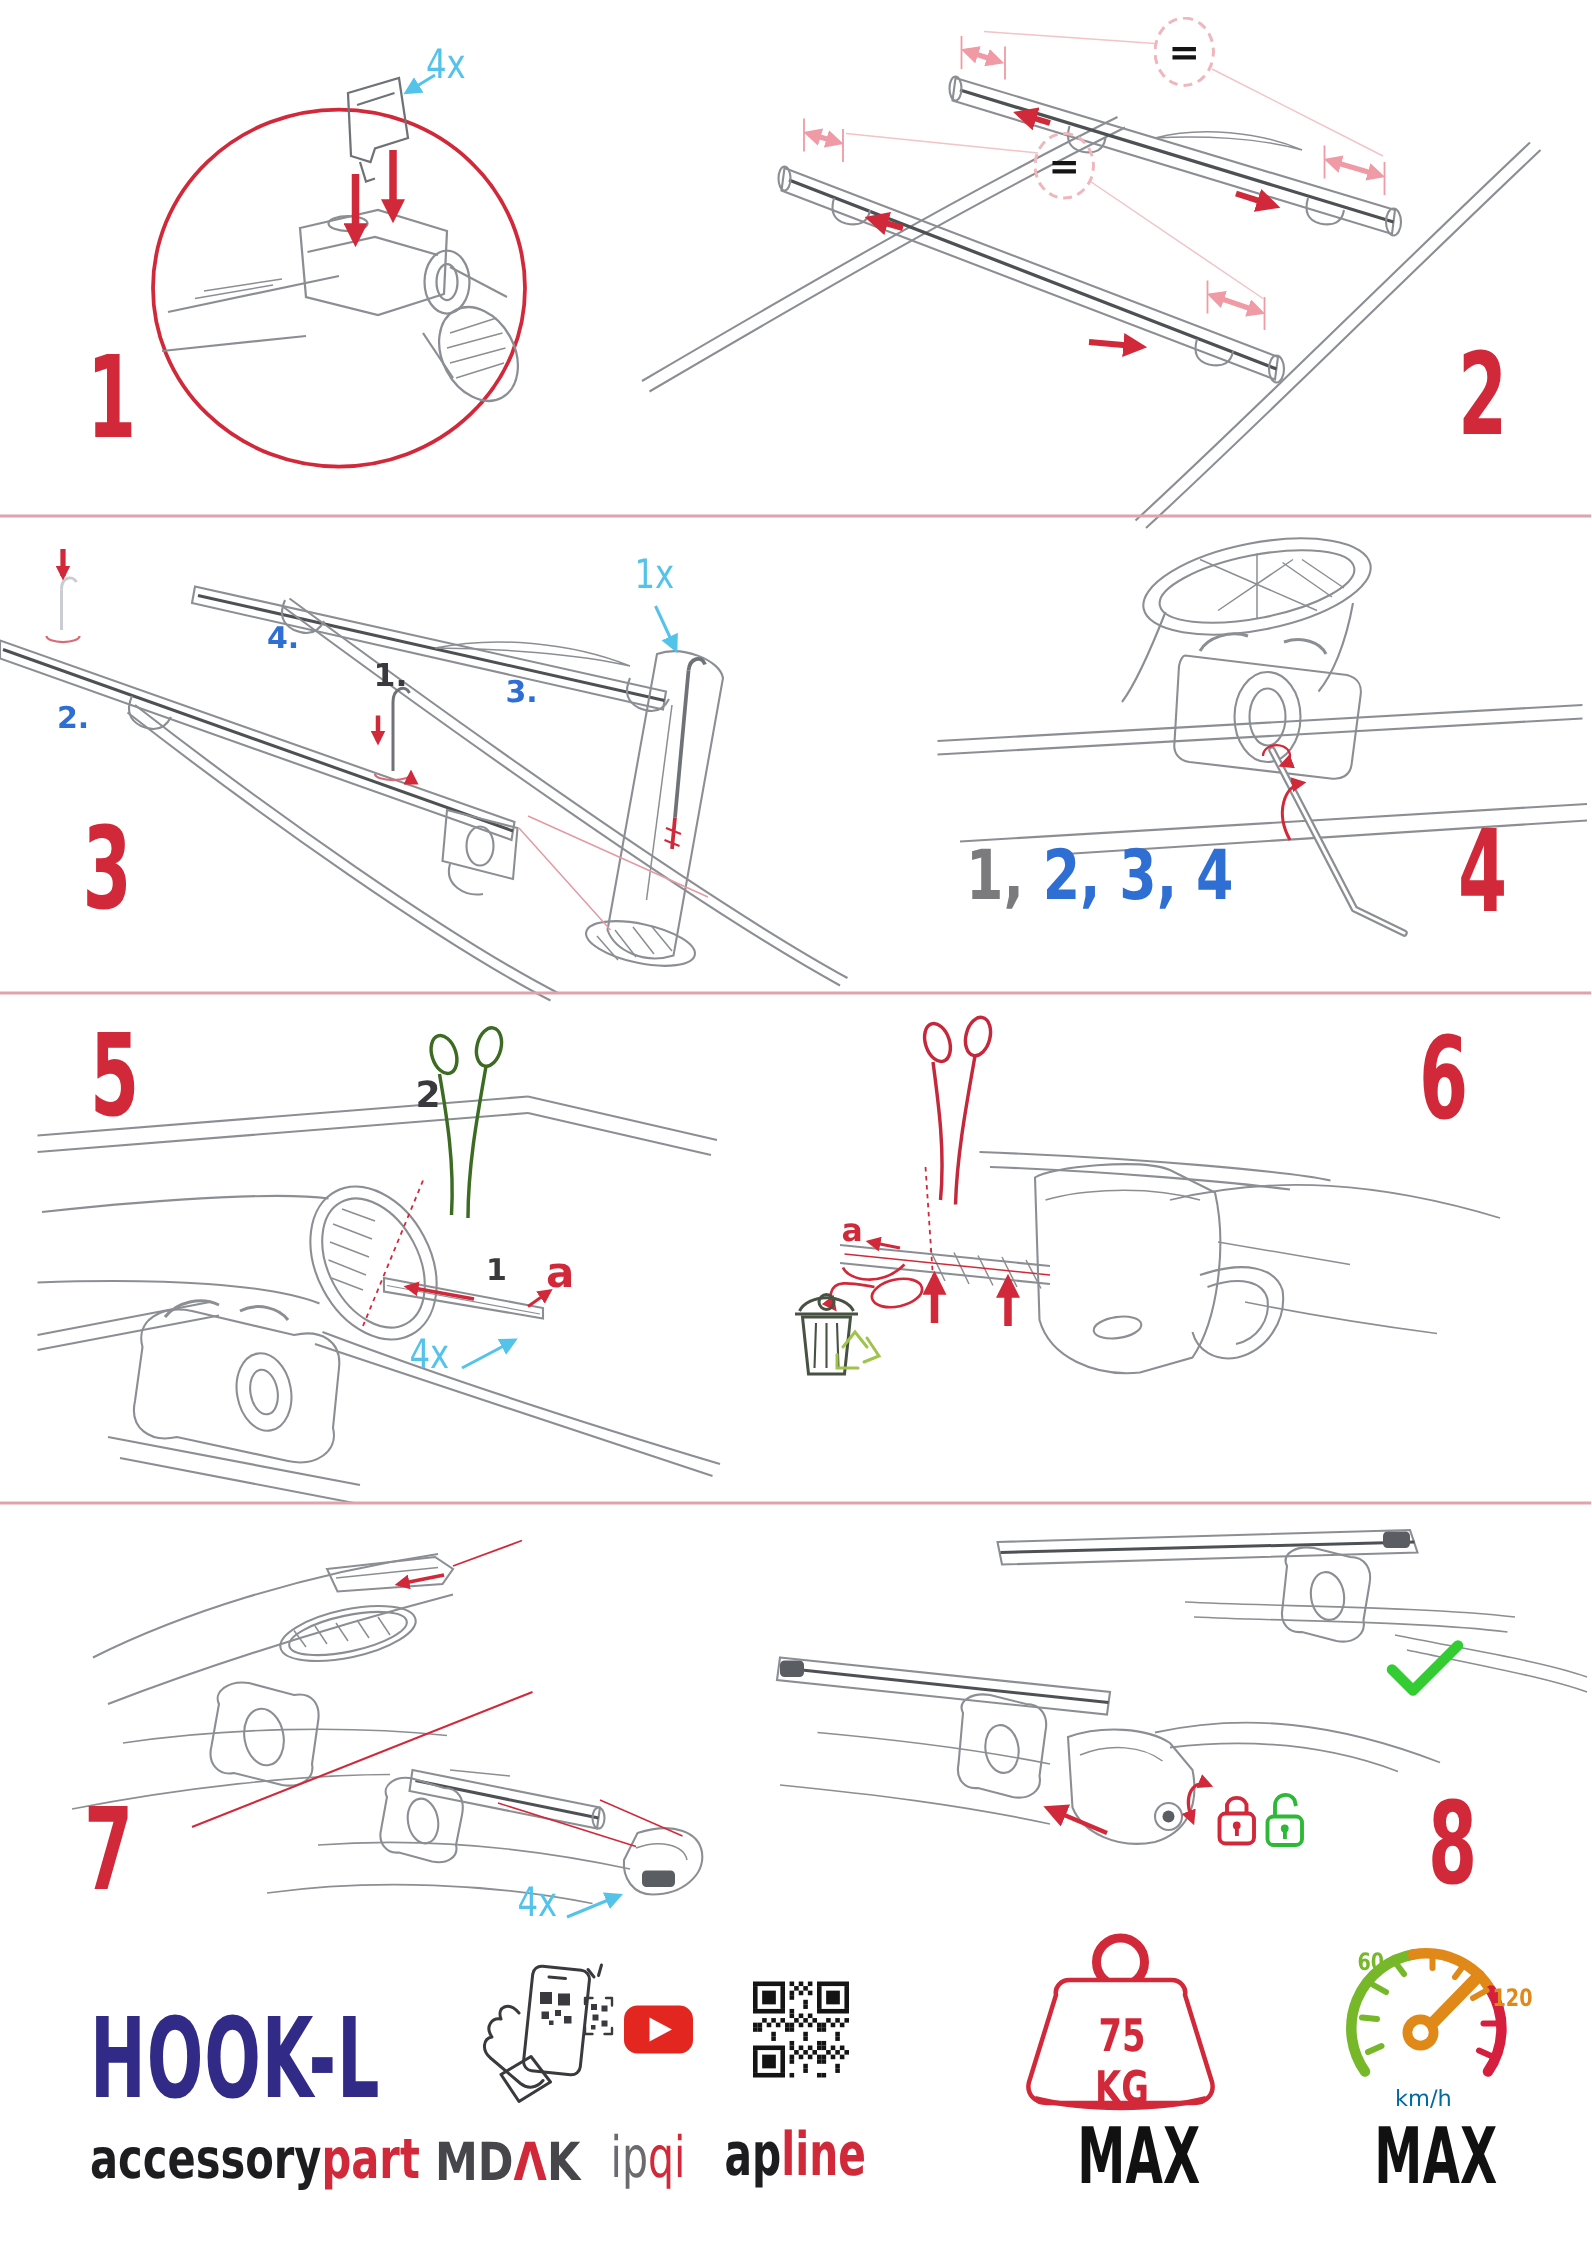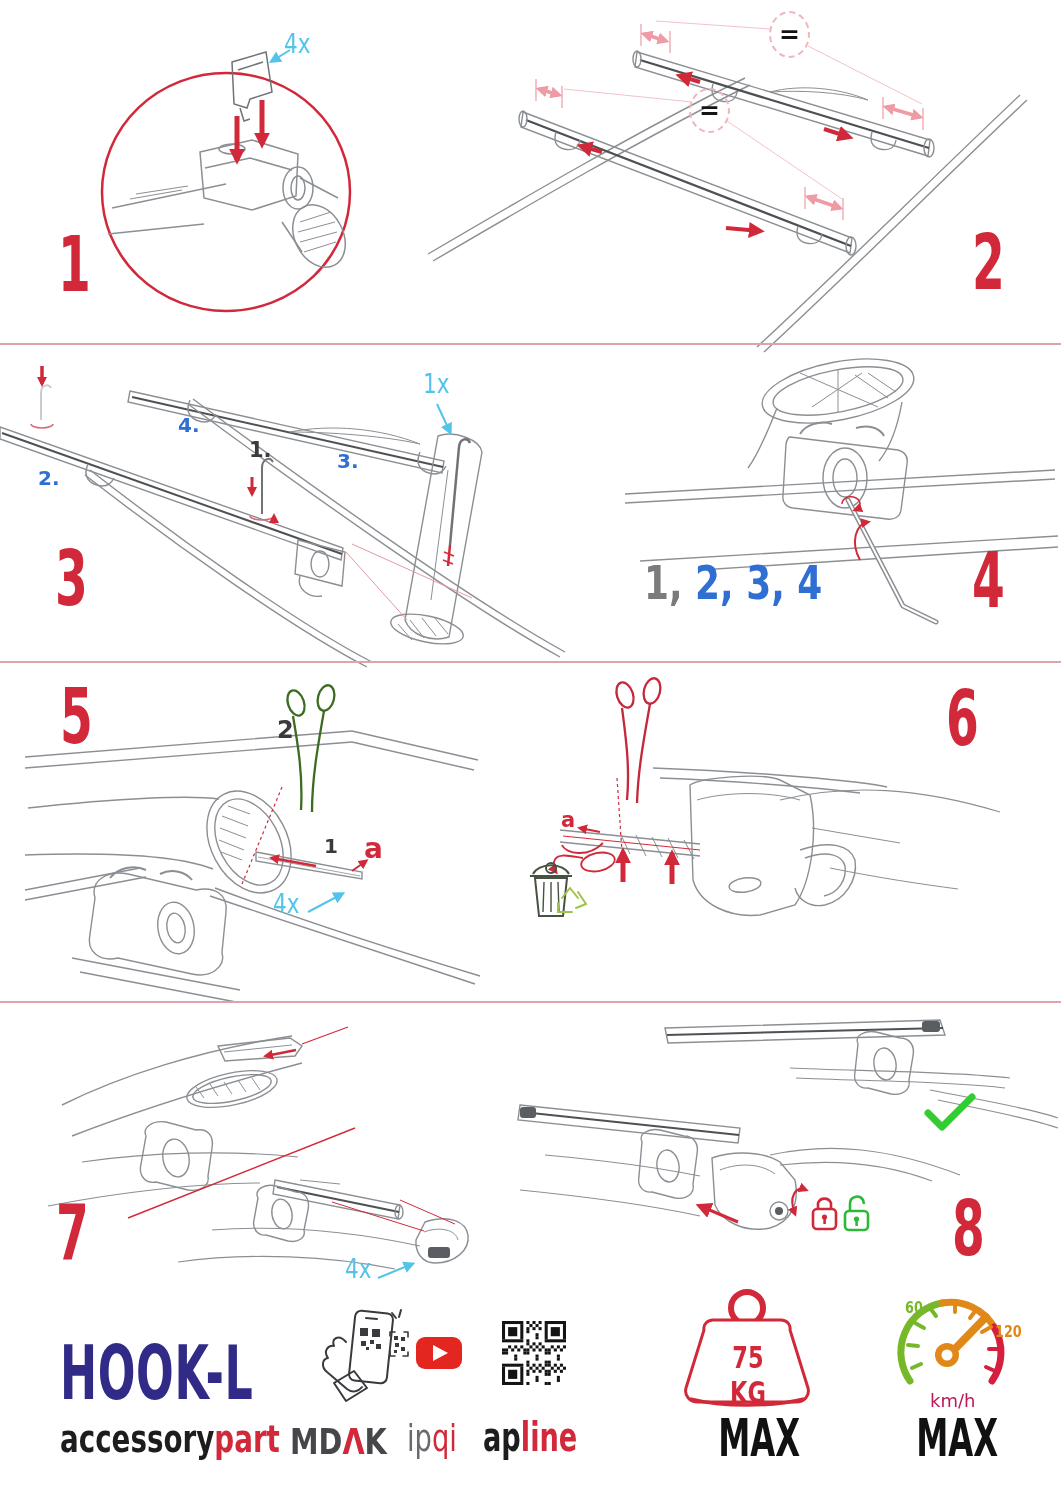--- a/index.html
+++ b/index.html
@@ -558,14 +558,14 @@
 
 <div class="abs logo-mdak" style="left:290px;top:1422px"><span>MD</span><span class="lam">Λ</span><span>K</span></div>
 <div class="abs logo-ipqi" style="left:407px;top:1416px"><span>ip</span><span class="r">qi</span></div>
 <div class="abs logo-apline" style="left:483px;top:1414px"><span>ap</span><span class="r">line</span></div>
 
 <div class="abs kg" style="left:700px;top:1340px;width:96px">75 KG</div>
 <div class="abs maxlab" style="left:700px;top:1408px;width:96px">MAX</div>
 
 <div class="abs speedtick" style="left:905px;top:1298px;color:#76b82a">60</div>
 <div class="abs speedtick" style="left:995px;top:1322px;color:#e08818">120</div>
-<div class="abs" style="left:930px;top:1390px;font-size:18px;color:#be185d">km/h</div>
+<div class="abs" style="left:930px;top:1390px;font-size:15px;color:#0369a1">km/h</div>
 <div class="abs maxlab" style="left:898px;top:1408px;width:96px">MAX</div>
 
 </body></html>

